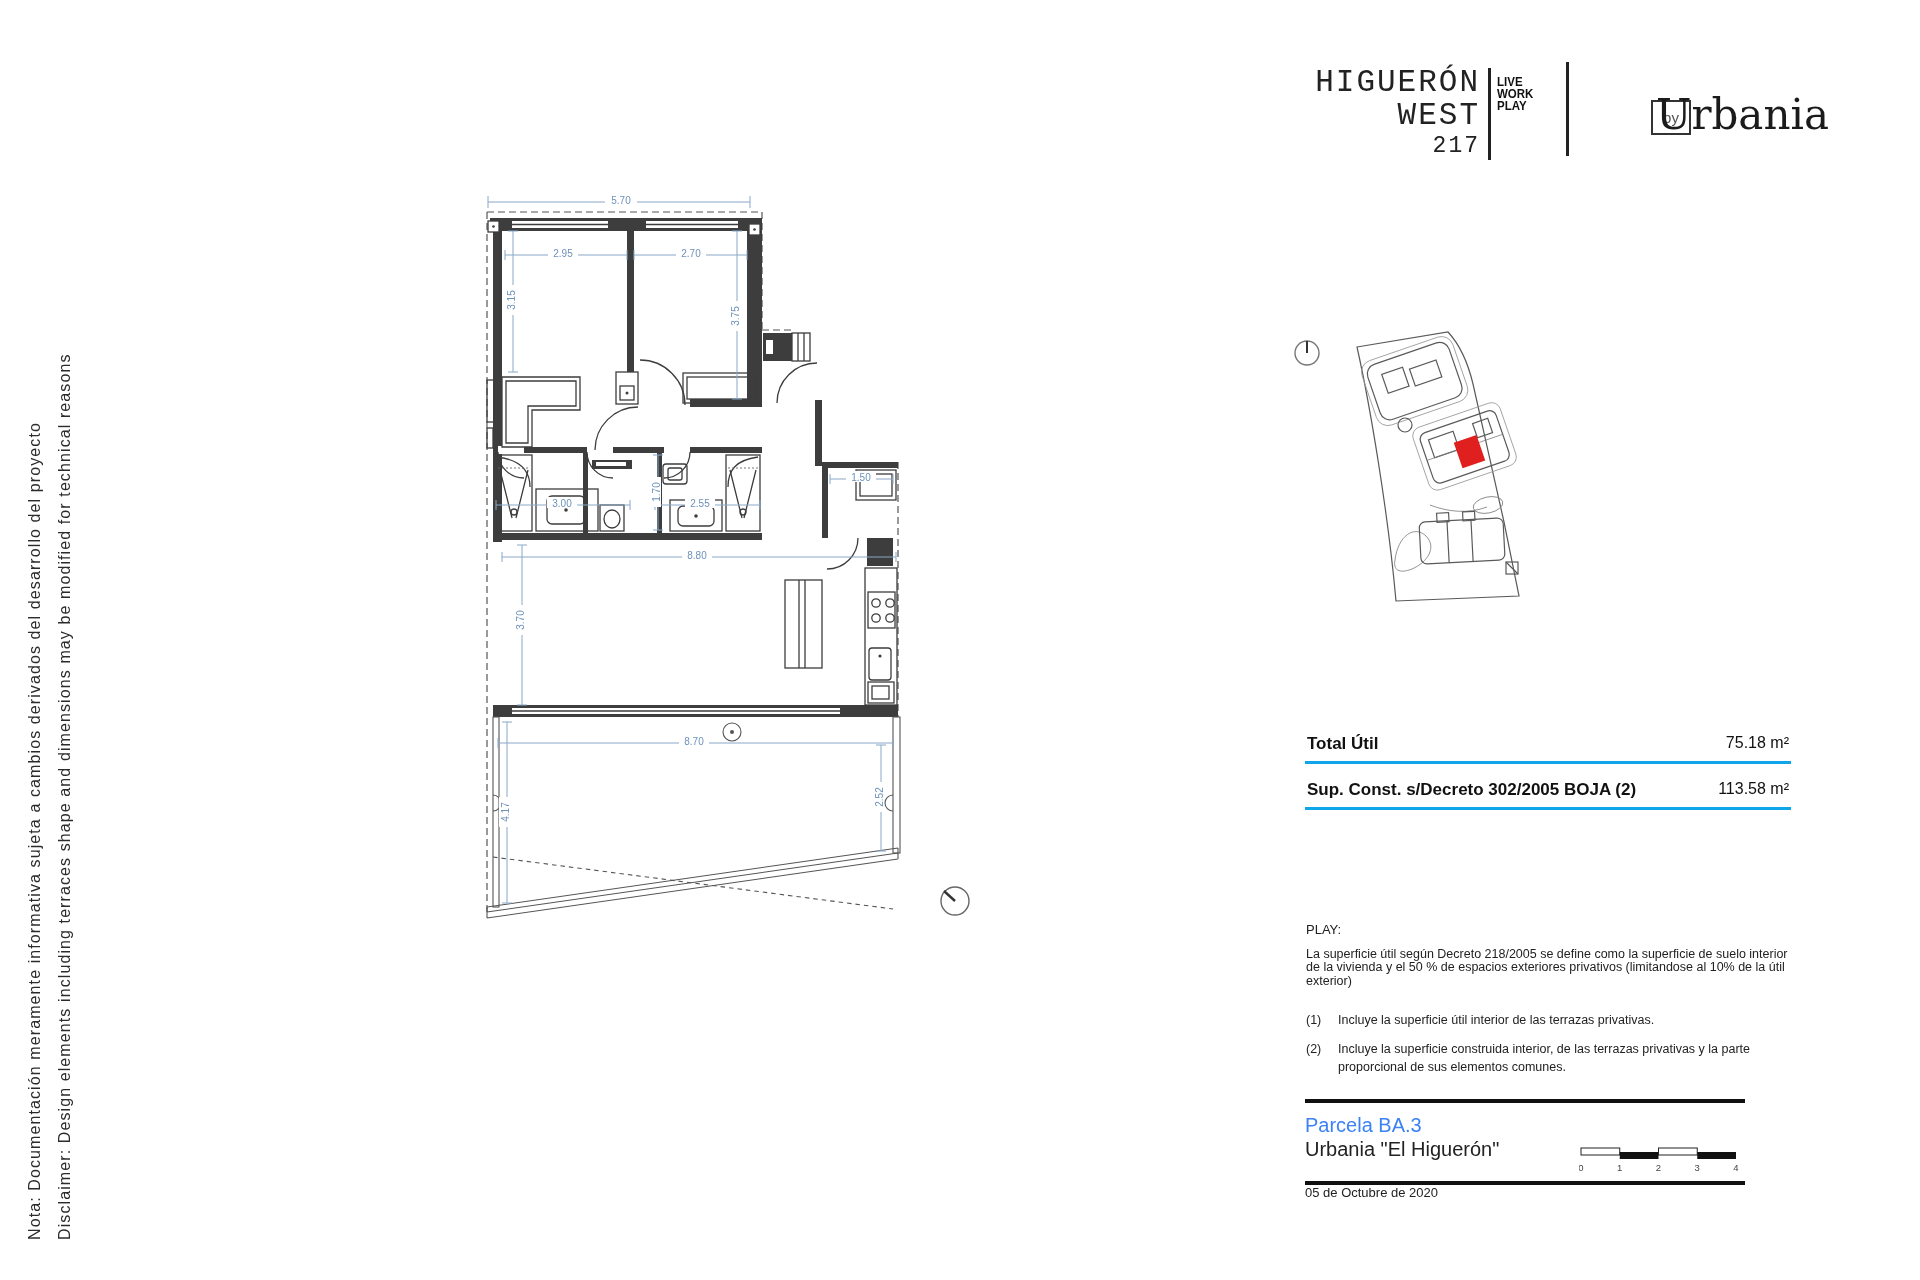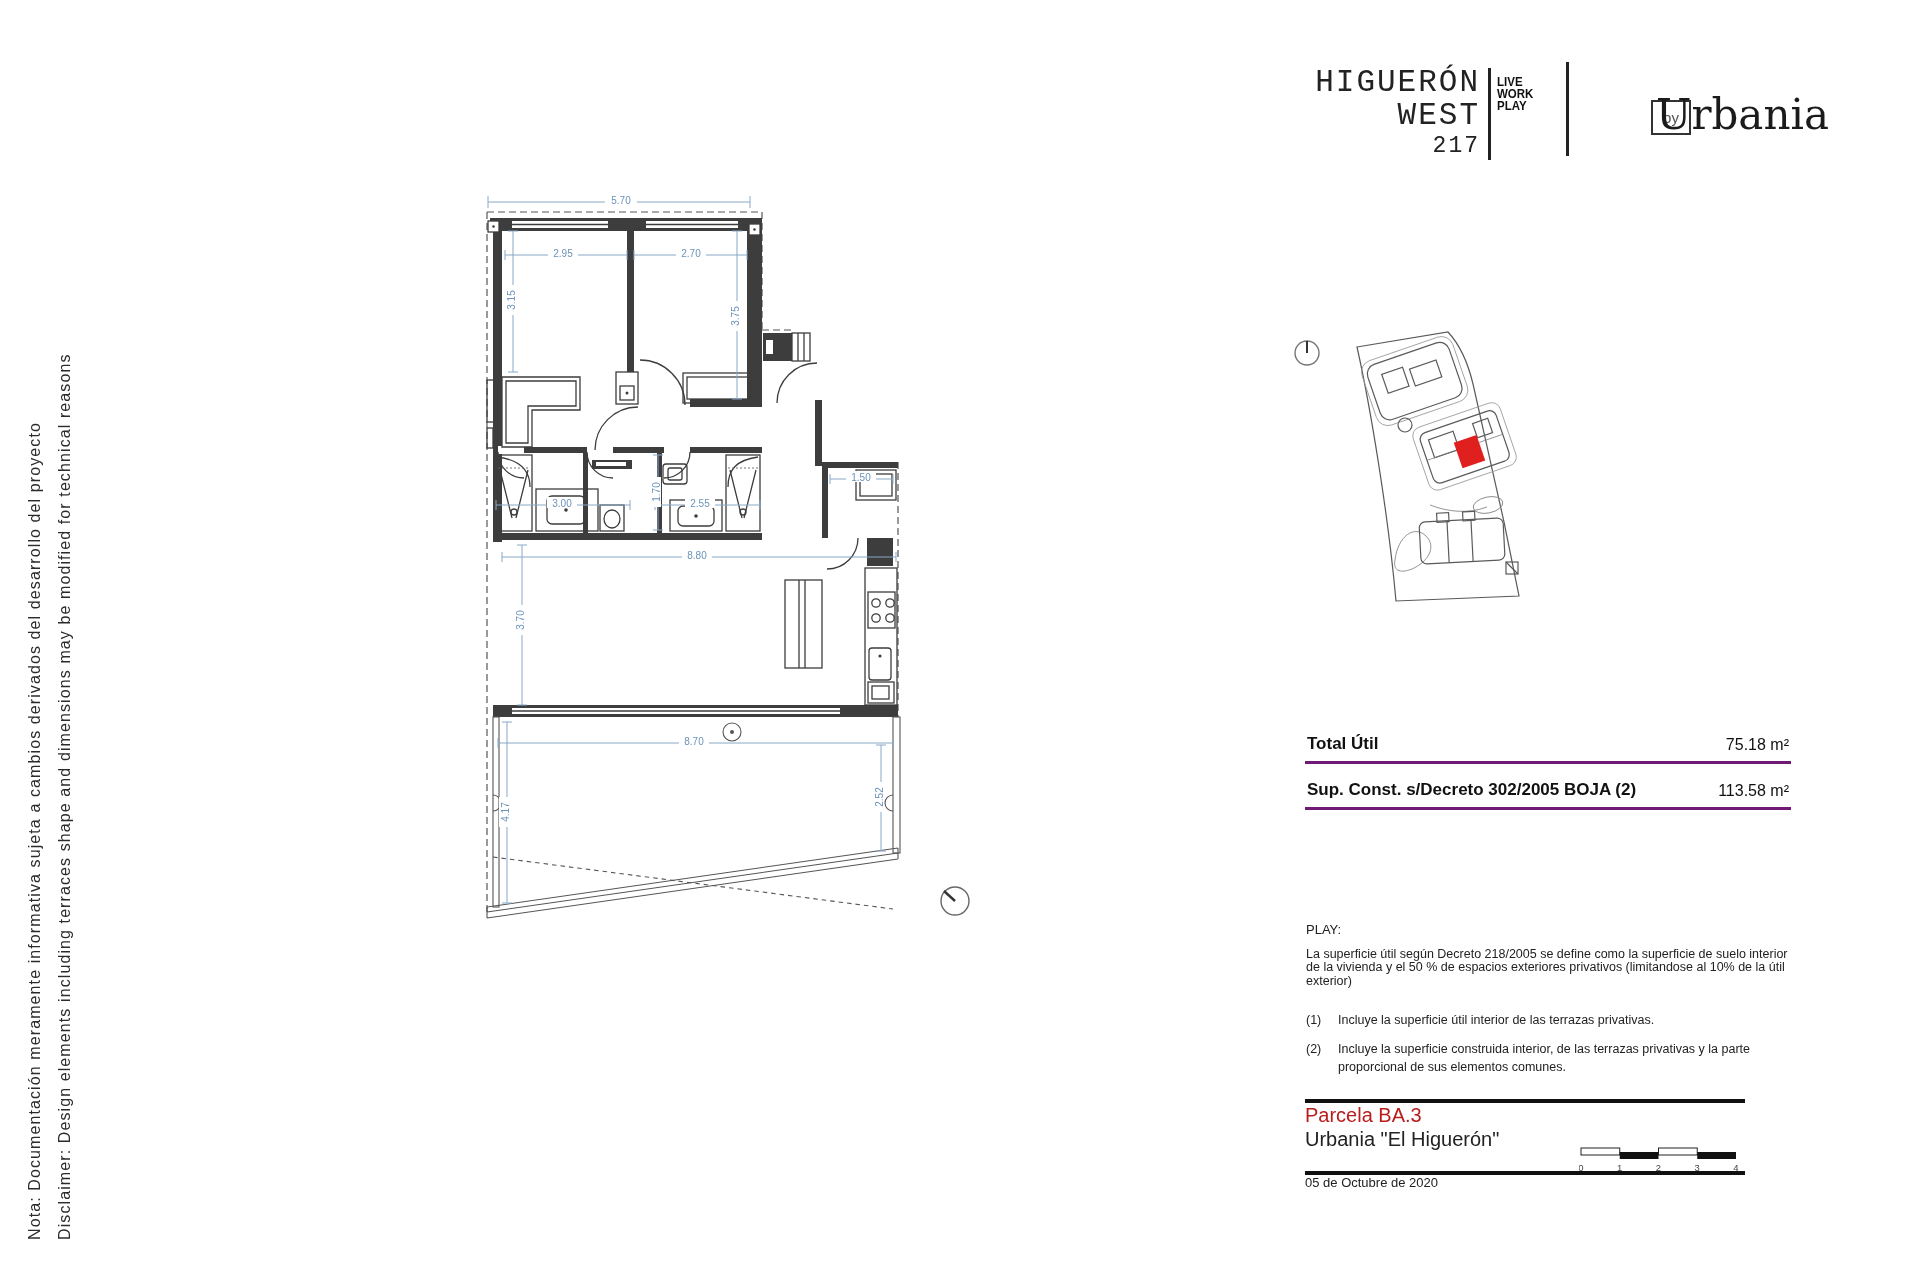--- a/index.html
+++ b/index.html
@@ -17,37 +17,37 @@
   .brand-l3{font-size:23px;letter-spacing:2px;line-height:28px;}
   .vbar{position:absolute;background:#222;}
   .lwp{position:absolute;left:1497px;top:76px;font-size:12.5px;font-weight:bold;line-height:12px;
        letter-spacing:0;color:#111;transform:scaleX(.92);transform-origin:left top;}
   .bybox{position:absolute;left:1607px;top:100px;width:36px;height:31px;border:2px solid #333;
          display:flex;align-items:center;justify-content:center;font-size:15px;color:#555;margin-left:44px;}
   .urbania{position:absolute;left:1656px;top:90px;font-family:"DejaVu Serif",serif;
            font-weight:400;font-size:42px;color:#1b1b1b;}
   
   .areas{position:absolute;left:1305px;top:734px;width:486px;}
-  .arow{display:flex;justify-content:space-between;align-items:flex-end;
-        border-bottom:3px solid #701a75;padding:0 2px 7px 2px;margin-top:16px;}
+  .arow{display:flex;justify-content:space-between;align-items:flex-start;
+        border-bottom:3px solid #0ea5e9;padding:0 2px 7px 2px;margin-top:16px;}
   .arow:first-child{margin-top:0;}
   .arow .lbl{font-weight:bold;font-size:17px;color:#111;}
   .arow .val{font-size:16px;color:#111;}
   
   .nota{position:absolute;left:1306px;top:922px;width:500px;color:#222;}
   .nota-title{font-size:13px;margin-bottom:11px;}
   .nota-par{font-size:12.5px;line-height:1.06;width:494px;}
   .nitem{display:flex;margin-top:24px;font-size:12.5px;line-height:1.4;}
   .nitem + .nitem{margin-top:12px;}
   .nitem .num{width:32px;flex:none;}
   .nitem .txt{width:452px;}
   
   .footer{position:absolute;left:1305px;top:1099px;width:440px;}
   .hr{height:4px;background:#101010;}
-  .fparcel{font-size:20px;color:#b91c1c;line-height:24px;}
+  .fparcel{font-size:20px;color:#3b82f6;margin-top:10px;line-height:24px;}
   .fproject{font-size:20px;color:#222;line-height:24px;}
   .fdate{font-size:13px;color:#222;}
   .scalebar{position:absolute;right:2px;top:46px;}
   
   .wall{fill:#3d3d3d;stroke:none;}
   .cut{fill:#ffffff;stroke:none;}
   .ln{fill:none;stroke:#3d3d3d;stroke-width:1.3;}
   .thin{fill:none;stroke:#555;stroke-width:1.1;}
   .dash{fill:none;stroke:#555;stroke-width:1.2;stroke-dasharray:7 4;}
   .ddiag{fill:none;stroke:#555;stroke-width:1.1;stroke-dasharray:4.5 4;}

